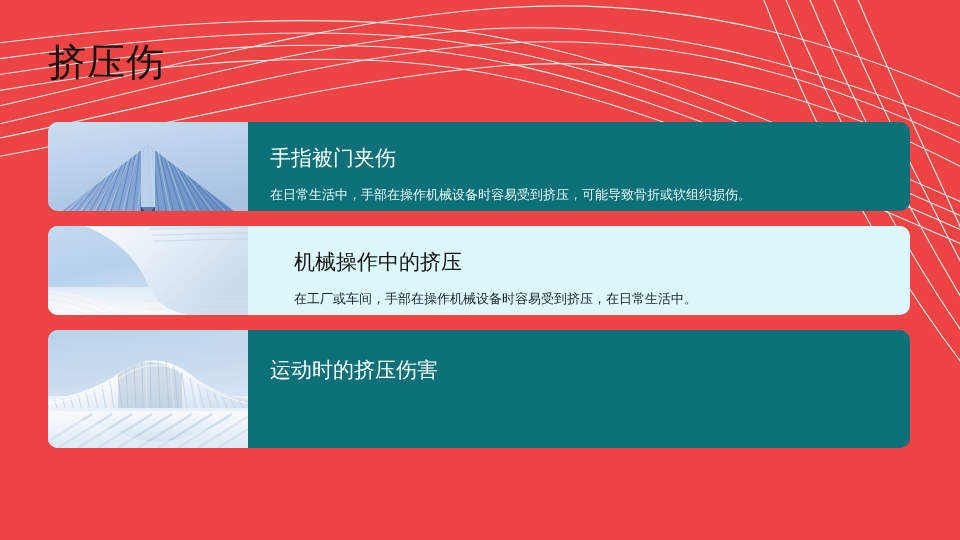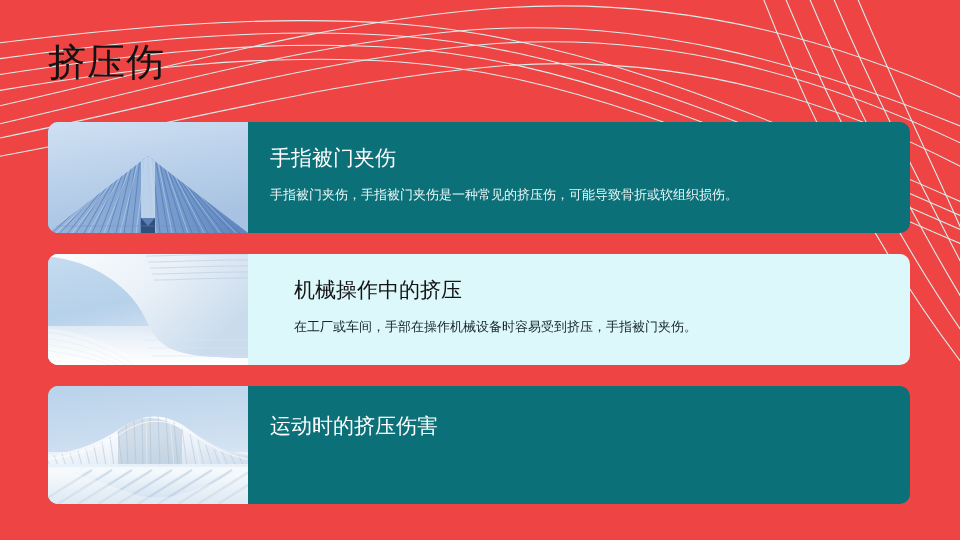--- a/index.html
+++ b/index.html
@@ -47,24 +47,24 @@
     left: 48px;
     top: 122px;
     width: 862px;
     z-index: 2;
   }
   .card {
     position: relative;
     display: flex;
     align-items: stretch;
     width: 862px;
-    height: 111px;
+    height: 89px;
     border-radius: 10px;
     overflow: hidden;
-    margin-bottom: 21px;
+    margin-bottom: 15px;
   }
   .card.teal {
     background: #0B7078;
   }
   .card.cyan {
     background: #DDF8FA;
     gap: 24px;
   }
   .card:last-child {
     height: 118px;
@@ -206,21 +206,21 @@
             </g>
             <rect x="93" y="34" width="14" height="77" fill="#c6d9ef" opacity="0.85"></rect>
             <path d="M93,96 L107,96 L107,111 L93,111 Z" fill="#2f4f7d"></path>
             <path d="M93,96 L100,104 L107,96 Z" fill="#5b7fb0"></path>
             <path d="M0,104 L200,104" stroke="#6d91c6" stroke-width="0.8" opacity="0.5"></path>
           </g>
         </svg>
       </div>
       <div class="card-body">
         <div class="card-heading">手指被门夹伤</div>
-        <div class="card-desc">手指被门夹伤，手指被门夹伤是一种常见的挤压伤，可能导致骨折或软组织损伤。</div>
+        <div class="card-desc">在日常生活中，手部在操作机械设备时容易受到挤压，可能导致骨折或软组织损伤。</div>
       </div>
     </div>
 
     <div class="card cyan">
       <div class="thumb">
         <svg viewBox="0 0 200 111" preserveAspectRatio="xMidYMid slice" xmlns="http://www.w3.org/2000/svg">
           <defs>
             <linearGradient id="sky2" x1="0" y1="0" x2="0.4" y2="1">
               <stop offset="0%" stop-color="#c6dcf0"></stop>
               <stop offset="50%" stop-color="#b6d1ea"></stop>
@@ -281,21 +281,21 @@
           </g>
           <g stroke="#dae7f3" stroke-width="0.7" opacity="0.8" fill="none">
             <path d="M96,86 L200,86"></path>
               <path d="M100,94 L200,94"></path>
               <path d="M104,102 L200,102"></path>
           </g>
         </svg>
       </div>
       <div class="card-body">
         <div class="card-heading">机械操作中的挤压</div>
-        <div class="card-desc">在工厂或车间，手部在操作机械设备时容易受到挤压，手指被门夹伤。</div>
+        <div class="card-desc">在工厂或车间，手部在操作机械设备时容易受到挤压，在日常生活中。</div>
       </div>
     </div>
 
     <div class="card teal">
       <div class="thumb">
         <svg viewBox="0 0 200 118" preserveAspectRatio="xMidYMid slice" xmlns="http://www.w3.org/2000/svg">
           <defs>
             <linearGradient id="sky3" x1="0" y1="0" x2="0.2" y2="1">
               <stop offset="0%" stop-color="#b9d2ea"></stop>
               <stop offset="60%" stop-color="#cfe0f1"></stop>

